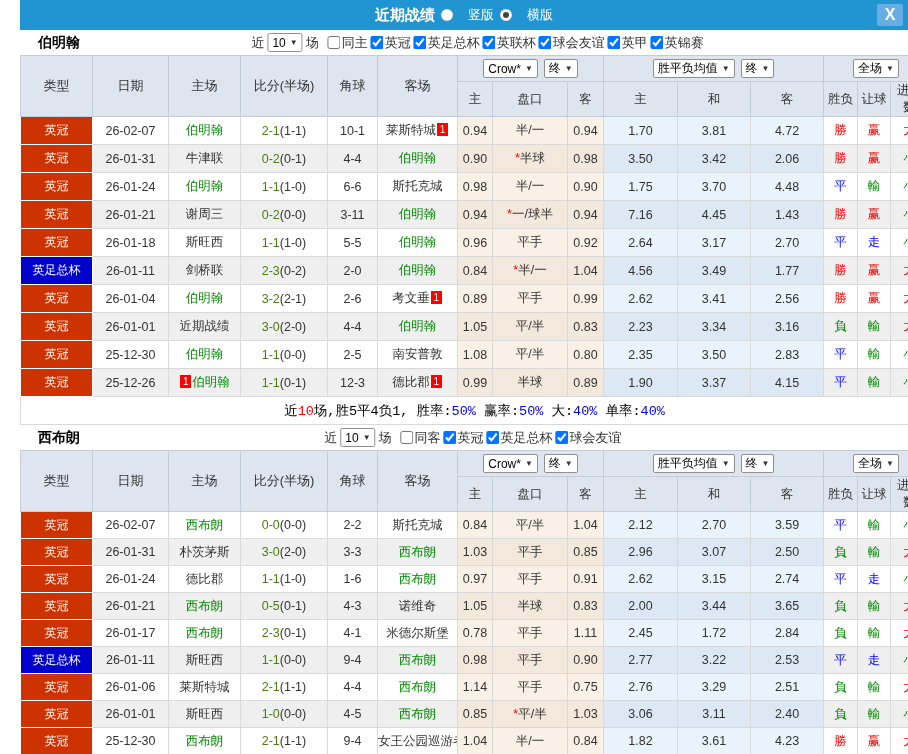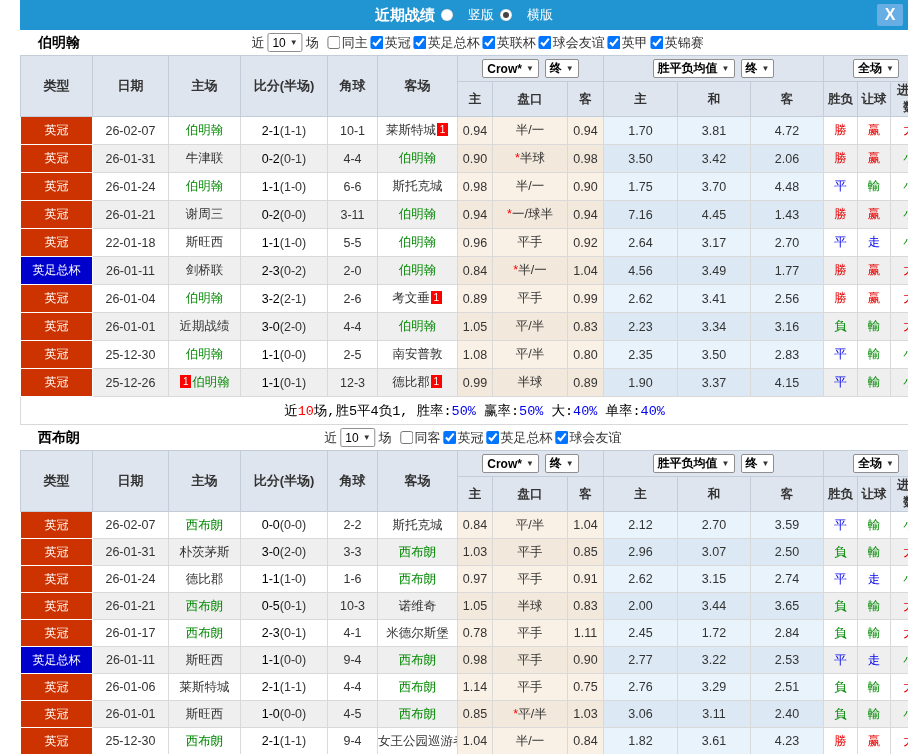--- a/index.html
+++ b/index.html
@@ -53,39 +53,39 @@
   .sel {
     display: inline-flex; align-items: center; gap: 4px; background: #fff;
     border: 1px solid #8f8f8f; border-radius: 2px; height: 19px; padding: 0 4px;
     font-size: 12px; color: #000; cursor: pointer; white-space: nowrap;
   }
   .sel .sel-arrow { font-size: 8px; color: #333; }
 
   
   table { width: 908px; border-collapse: collapse; table-layout: fixed; }
   th {
-    background: #dfe5ef; border: 1px solid #c3ccd9; font-weight: bold;
+    background: #dfe5ef; border: 1px solid #c3ccd9; font-weight: normal;
     font-size: 13px; color: #333; text-align: center;
   }
   thead tr.selrow th { height: 26px; }
   thead tr.subrow th { height: 19px; font-size: 12.5px; }
   th .hgroup { display: flex; justify-content: center; align-items: center; gap: 6px; }
   td {
     border: 1px solid #d9d9d9; text-align: center; font-size: 12.5px;
     height: 28px; overflow: hidden; white-space: nowrap; color: #333;
   }
   .s2 tbody td { height: 27px; }
   tr.even td { background: #efefef; }
   td.type { color: #fff; font-size: 12px; border-color: #fff; }
   td.hcol { background: rgba(244,226,206,0.5); }
   tr.even td.hcol { background: rgba(234,214,192,0.55); }
   td.acol { background: rgba(205,228,246,0.45); }
   tr.even td.acol { background: rgba(196,218,236,0.6); }
   .tm-green { color: #008800; }
-  .sc { color: #000000; }
+  .sc { color: #4d7c0f; }
   .half { color: #333; }
   .card {
     display: inline-block; background: #f00; color: #fff; font-size: 10px;
     width: 11px; height: 13px; line-height: 13px; vertical-align: 1px;
     text-align: center; margin: 0 1px;
   }
   .star { color: #f00; }
   td.res-r { color: #e60000; } td.res-b { color: #0000ee; } td.res-g { color: #008800; }
 
   
@@ -286,21 +286,21 @@
               <td class="hcol">0.94</td>
               <td class="acol">7.16</td>
               <td class="acol">4.45</td>
               <td class="acol">1.43</td>
               <td class="res-r">勝</td>
               <td class="res-r">赢</td>
               <td class="res-g">小</td>
             </tr>
             <tr>
               <td class="type" style="background: rgb(204, 51, 0);">英冠</td>
-              <td>22-01-18</td>
+              <td>26-01-18</td>
               <td class="team"><span>斯旺西</span></td>
               <td><span class="sc">1-1</span><span class="half">(1-0)</span></td>
               <td>5-5</td>
               <td class="team"><span class="tm-green">伯明翰</span></td>
               <td class="hcol">0.96</td>
               <td class="hcol">平手</td>
               <td class="hcol">0.92</td>
               <td class="acol">2.64</td>
               <td class="acol">3.17</td>
               <td class="acol">2.70</td>
@@ -548,21 +548,21 @@
               <td class="acol">2.74</td>
               <td class="res-b">平</td>
               <td class="res-b">走</td>
               <td class="res-g">小</td>
             </tr>
             <tr class="even">
               <td class="type" style="background: rgb(204, 51, 0);">英冠</td>
               <td>26-01-21</td>
               <td class="team"><span class="tm-green">西布朗</span></td>
               <td><span class="sc">0-5</span><span class="half">(0-1)</span></td>
-              <td>10-3</td>
+              <td>4-3</td>
               <td class="team"><span>诺维奇</span></td>
               <td class="hcol">1.05</td>
               <td class="hcol">半球</td>
               <td class="hcol">0.83</td>
               <td class="acol">2.00</td>
               <td class="acol">3.44</td>
               <td class="acol">3.65</td>
               <td class="res-g">負</td>
               <td class="res-g">輸</td>
               <td class="res-r">大</td>

